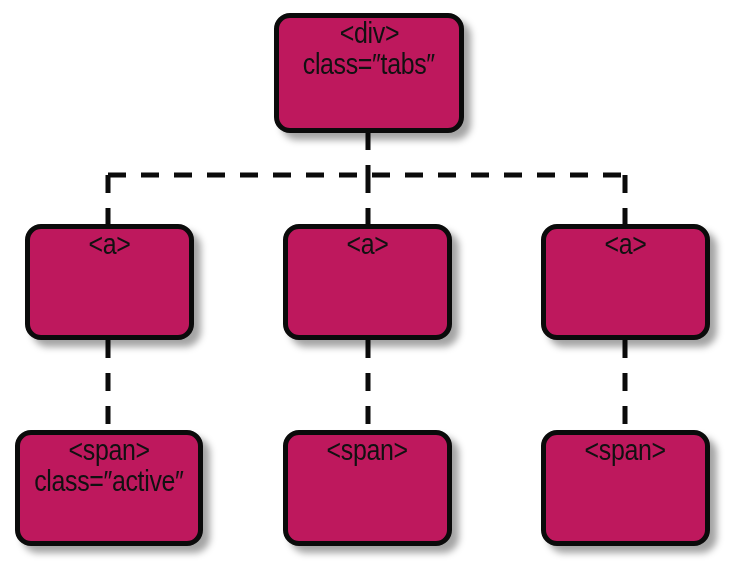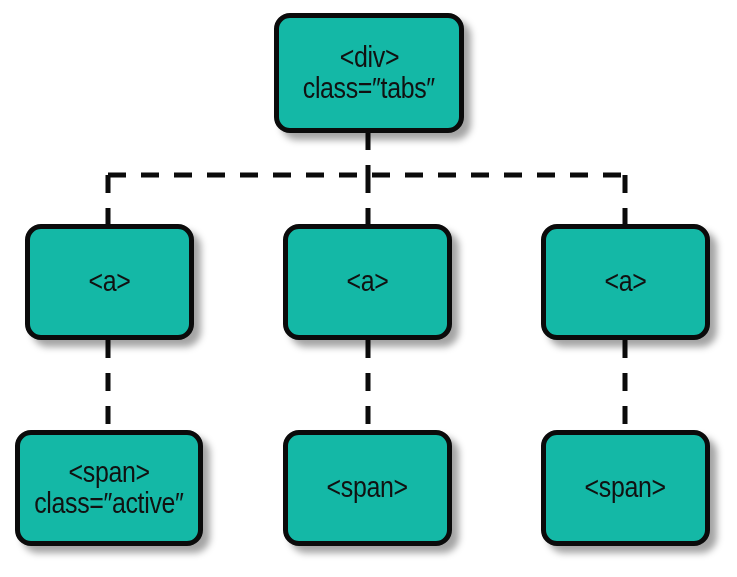--- a/index.html
+++ b/index.html
@@ -19,27 +19,26 @@
     position: absolute;
     left: 0;
     top: 0;
     width: 737px;
     height: 577px;
     pointer-events: none;
   }
   .node {
     position: absolute;
     box-sizing: border-box;
-    background: #14b8a6;
+    background: #be185d;
     border: 5px solid #0b0b0b;
     border-radius: 16px;
     display: flex;
     flex-direction: column;
     align-items: center;
-    justify-content: center;
     text-align: center;
     color: #111111;
     box-shadow: 7px 7px 7px rgba(0,0,0,0.36);
     z-index: 2;
   }
   .node .line {
     display: block;
     font-size: 29px;
     line-height: 1.08;
     letter-spacing: -0.4px;

